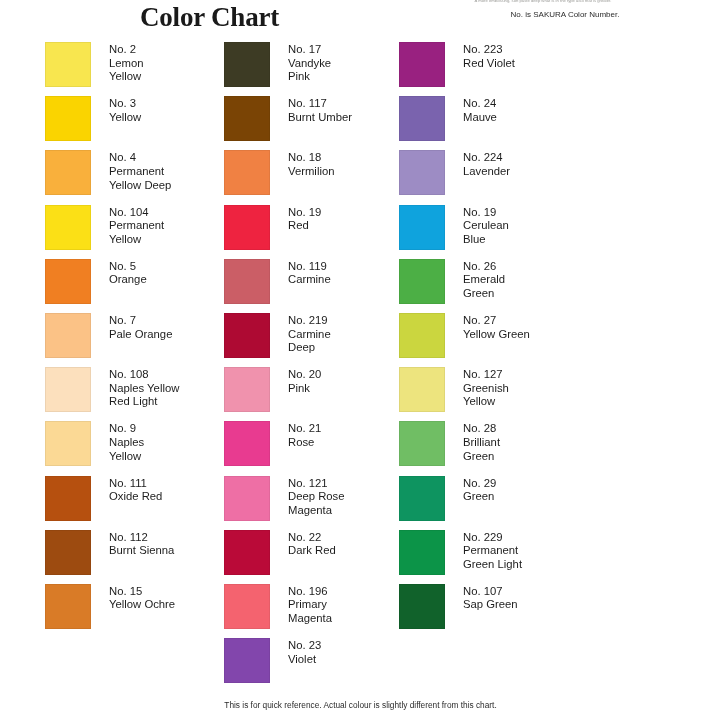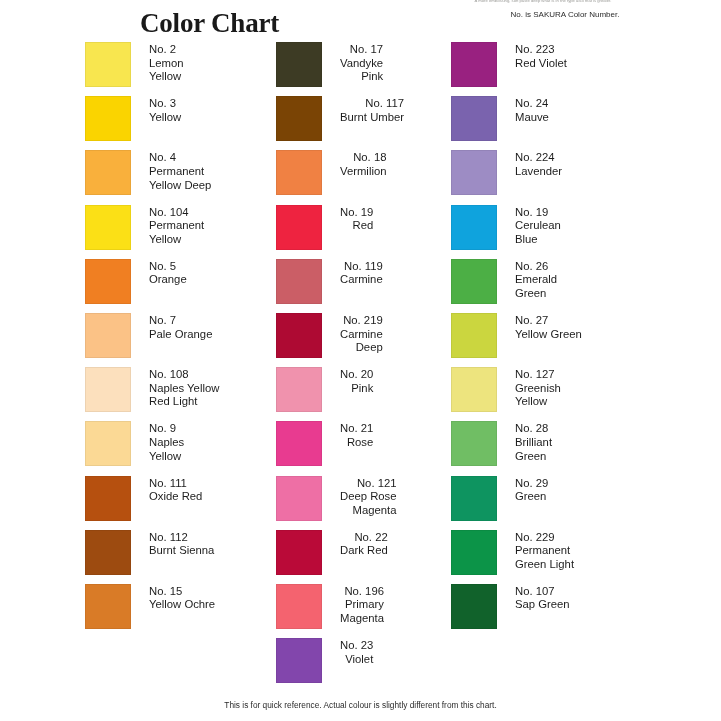--- a/index.html
+++ b/index.html
@@ -20,21 +20,21 @@
   }
 
   
   #header {
     position: relative;
     height: 40px;
   }
   #chart-title {
     position: absolute;
     left: 140px;
-    top: 8px;
+    top: 2px;
     font-family: "Liberation Serif", serif;
     font-weight: bold;
     font-size: 27px;
     letter-spacing: -0.2px;
     color: #1a1a1a;
     white-space: nowrap;
   }
   #header-note-top {
     position: absolute;
     left: 393px;
@@ -63,22 +63,22 @@
     position: absolute;
     left: 0;
     top: 42px;
     width: 721px;
     display: flex;
   }
   .color-column {
     width: 175px;
     flex: 0 0 175px;
   }
-  .color-column.col-0 { margin-left: 85px; }
-  .color-column.col-1 { margin-left: 16px; text-align: right; }
+  .color-column.col-0 { margin-left: 45px; }
+  .color-column.col-1 { margin-left: 4px; }
   .color-column.col-2 { margin-left: 0px; }
 
   .swatch-row {
     display: flex;
     align-items: flex-start;
     height: 50px;
     margin-bottom: 4.2px;
   }
   .swatch-chip {
     width: 46px;

